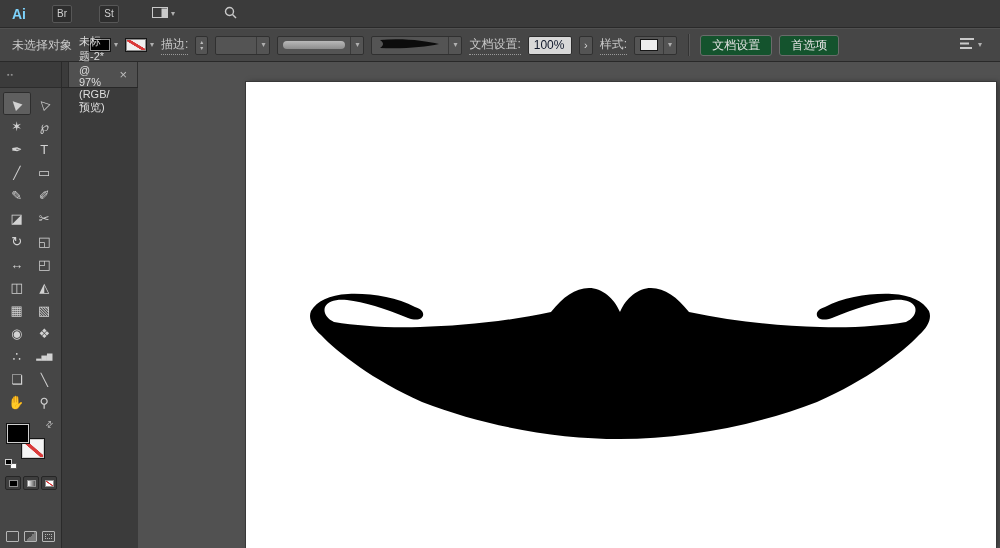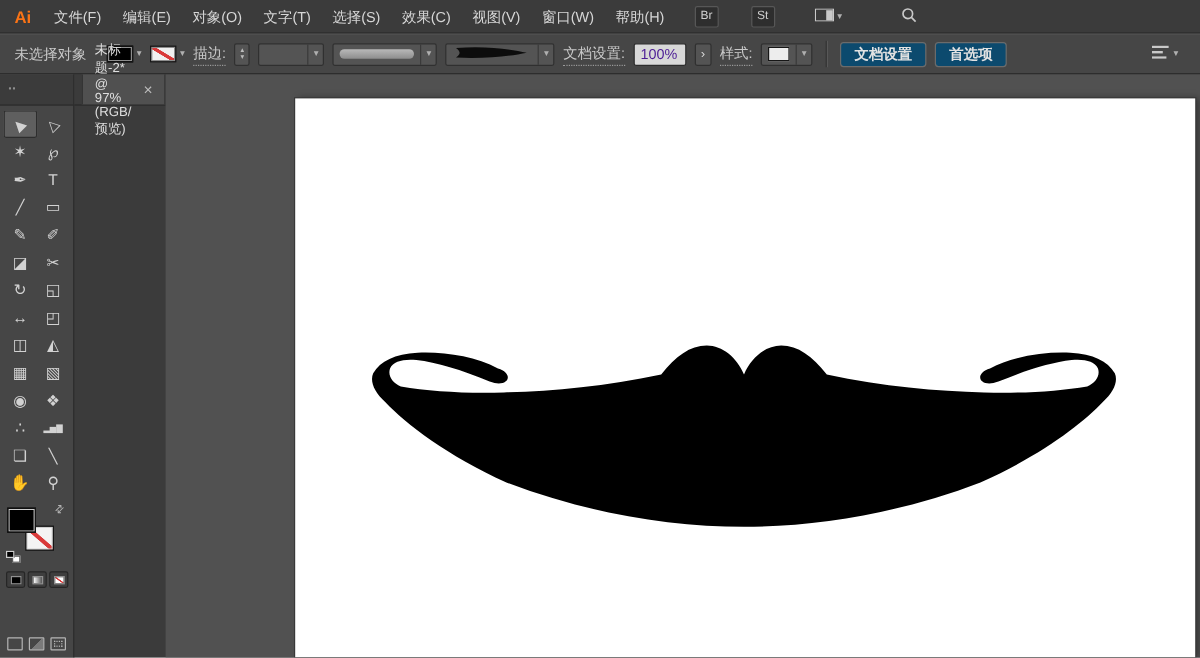--- a/index.html
+++ b/index.html
@@ -6,21 +6,21 @@
   html,body { width:1000px; height:548px; overflow:hidden; }
   body {
     font-family:"Liberation Sans","DejaVu Sans",sans-serif;
     background:#3b3b3b; cursor:default; -webkit-user-select:none; user-select:none;
   }
   .app { width:1000px; height:548px; display:flex; flex-direction:column; }
 
   
   .menubar { flex:0 0 28px; height:28px; background:#3b3b3b; border-bottom:1px solid #2a2a2a;
              display:flex; align-items:center; padding:0 8px; color:#d6d6d6; font-size:12px; }
-  .logo { color:#f97316; font-weight:bold; font-size:14px; margin:0 10px 0 4px; letter-spacing:0; }
+  .logo { color:#7dd3fc; font-weight:bold; font-size:14px; margin:0 10px 0 4px; letter-spacing:0; }
   .menus { display:flex; align-items:center; }
   .menu-item { padding:0 9px; line-height:28px; white-space:nowrap; }
   .menubar-extras { display:flex; align-items:center; gap:27px; margin-left:16px; }
   .badge { width:20px; height:18px; background:#2e2e2e; border:1px solid #575757; border-radius:2px;
            color:#cfcfcf; font-size:10px; display:flex; align-items:center; justify-content:center; }
   .caret { font-size:8px; color:#b0b0b0; line-height:1; }
   .ws-group { display:flex; align-items:center; gap:3px; margin-left:6px; }
   .search-wrap { margin-left:22px; display:flex; align-items:center; }
 
   
@@ -35,28 +35,28 @@
   .link-label { border-bottom:1px dotted #9a9a9a; padding-bottom:1px; white-space:nowrap; }
   .spinner { width:13px; height:19px; background:#545454; border:1px solid #303030; border-radius:2px;
              display:flex; flex-direction:column; align-items:center; justify-content:center; gap:1px;
              font-size:6px; color:#bdbdbd; line-height:5px; }
   .combo { height:19px; background:#545454; border:1px solid #303030; border-radius:2px;
            display:flex; align-items:center; }
   .combo .combo-body { display:flex; align-items:center; padding:0 5px; height:100%; }
   .combo .combo-caret { border-left:1px solid #3a3a3a; height:100%; display:flex; align-items:center; padding:0 4px; }
   .stroke-weight-body { width:40px; }
   .brush-preview { width:62px; height:8px; border-radius:4px; background:linear-gradient(#b9b9b9,#8d8d8d); }
-  .field { height:19px; background:#d8d8d8; color:#4c1d95; border:1px solid #2c2c2c; border-radius:2px;
+  .field { height:19px; background:#d8d8d8; color:#0f172a; border:1px solid #2c2c2c; border-radius:2px;
            display:flex; align-items:center; padding:0 5px; font-size:12px; min-width:44px; }
   .mini-btn { width:14px; height:19px; background:#545454; border:1px solid #303030; border-radius:2px;
               color:#d8d8d8; font-size:11px; display:flex; align-items:center; justify-content:center; }
   .style-swatch { width:18px; height:12px; background:#ededed; border:1px solid #161616; }
   .vsep { width:1px; height:22px; background:#333; box-shadow:1px 0 0 #585858; margin:0 4px; flex:0 0 1px; }
-  .btn { height:21px; padding:0 11px; background:#0c4a6e; border:1px solid #6b6b6b; border-radius:3px;
-         color:#e2e2e2; font-size:12px; display:flex; align-items:center; white-space:nowrap;font-weight:bold; }
+  .btn { height:21px; padding:0 11px; background:#14532d; border:1px solid #6b6b6b; border-radius:3px;
+         color:#e2e2e2; font-size:12px; display:flex; align-items:center; white-space:nowrap; }
   .cb-spacer { flex:1; }
   .align-group { display:flex; align-items:center; gap:4px; margin-right:6px; }
 
   
   .main { flex:1; display:flex; min-height:0; }
 
   
   .toolpanel { flex:0 0 62px; width:62px; background:#464646; border-right:1px solid #2a2a2a;
                display:flex; flex-direction:column; overflow:hidden; }
   .toolpanel-header { flex:0 0 26px; background:#3b3b3b; border-bottom:1px solid #2c2c2c;
@@ -106,31 +106,20 @@
               background:#ffffff; box-shadow:0 0 0 1px #383838, 3px 0 6px rgba(0,0,0,0.35); }
   .mustache { position:absolute; left:62px; top:202px; display:block; }
 </style>
 </head>
 <body>
 
 <div class="app">
 
   <header class="menubar">
     <span class="logo">Ai</span>
-    <nav class="menus" id="menus">
-        <span class="menu-item">文件(F)</span>
-        <span class="menu-item">编辑(E)</span>
-        <span class="menu-item">对象(O)</span>
-        <span class="menu-item">文字(T)</span>
-        <span class="menu-item">选择(S)</span>
-        <span class="menu-item">效果(C)</span>
-        <span class="menu-item">视图(V)</span>
-        <span class="menu-item">窗口(W)</span>
-        <span class="menu-item">帮助(H)</span>
-      </nav>
     <div class="menubar-extras">
       <span class="badge">Br</span>
       <span class="badge">St</span>
       <span class="ws-group">
         <span>
           <svg width="16" height="11">
               <rect x="0.5" y="0.5" width="15" height="10" fill="none" stroke="#c9c9c9"></rect>
               <rect x="9.5" y="1.5" width="5.5" height="8.5" fill="#c9c9c9"></rect>
             </svg>
         </span>

